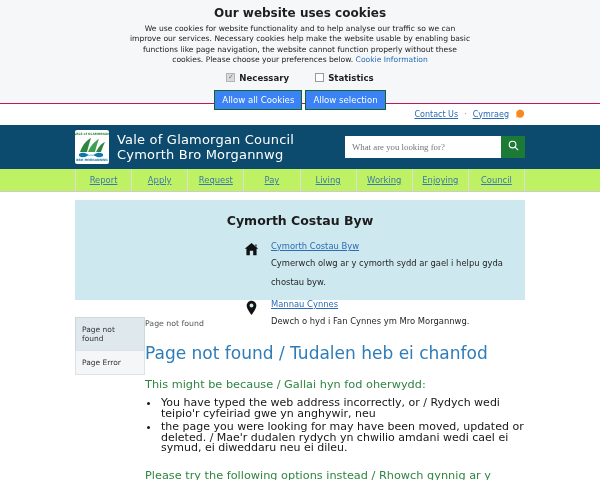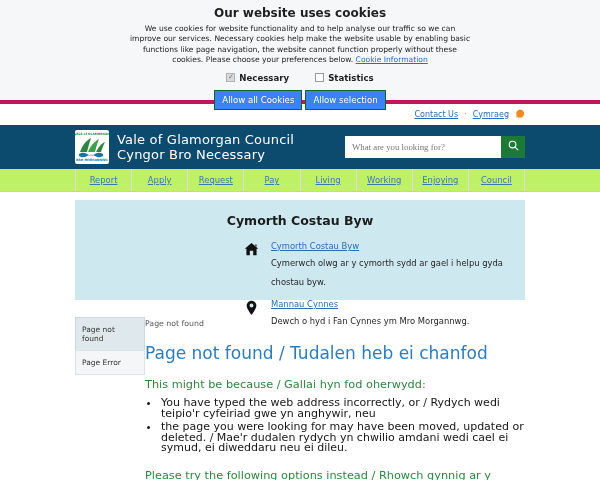--- a/index.html
+++ b/index.html
@@ -2,25 +2,25 @@
 <html><head>
 <meta charset="utf-8">
 <style>
   * { margin: 0; padding: 0; box-sizing: border-box; }
   html, body { width: 600px; height: 480px; overflow: hidden; background: #fff;
     font-family: "DejaVu Sans", "Liberation Sans", sans-serif; }
 
   a { cursor: pointer; }
 
   
-  .cookie-banner { background: #f6f7f8; border-bottom: 4px solid #be185d;
+  .cookie-banner { background: #f6f7f8; border-bottom: 1px solid #be185d;
     padding: 6px 0 9px; text-align: center; height: 104px; }
   .cb-title { font-size: 12px; font-weight: bold; color: #1f1f1f; margin-bottom: 4px; }
   .cb-body { width: 342px; margin: 0 auto; font-size: 7.6px; line-height: 10.4px; color: #222; }
-  .cb-link { color: #2a6cb5; text-decoration: underline; }
+  .cb-link { color: #2a6cb5; }
   .cb-checks { display: flex; justify-content: center; gap: 26px; margin: 7px 0 7px;
     font-size: 8.6px; font-weight: bold; color: #1f1f1f; align-items: center; }
   .cb-check { display: flex; align-items: center; gap: 4px; }
   .box { width: 9px; height: 9px; border: 1px solid #9a9a9a; background: #fff;
     display: inline-flex; align-items: center; justify-content: center;
     font-size: 7px; line-height: 7px; }
   .box.checked-disabled { background: #d9d9d9; border-color: #b3b3b3; color: #7d7d7d; }
   .cb-buttons { display: flex; justify-content: center; gap: 3px; }
   .cb-btn { background: #3b82f6; border: 1px solid #15632c; color: #fff;
     font-size: 8.6px; padding: 4px 7px; font-family: inherit; cursor: pointer; }
@@ -120,21 +120,21 @@
         <text x="17" y="5" font-size="3" text-anchor="middle" fill="#2e8540" font-weight="bold">VALE of GLAMORGAN</text>
         <path d="M5 22 C8 14 12 10 16 8 C14 14 13 18 12 22 Z" fill="#2e8540"></path>
         <path d="M13 22 C16 15 20 11 24 9 C22 14 21 18 20 22 Z" fill="#3fa14f"></path>
         <path d="M21 22 C24 16 27 13 30 12 C28 16 27 19 26 22 Z" fill="#2e8540"></path>
         <path d="M4 24 q4 -2.5 8 0 q4 2.5 8 0 q4 -2.5 8 0 l0 2 q-4 2.5 -8 0 q-4 -2.5 -8 0 q-4 2.5 -8 0 Z" fill="#1277a8"></path>
         <text x="17" y="31" font-size="3" text-anchor="middle" fill="#1277a8" font-weight="bold">BRO MORGANNWG</text>
       </svg>
     </div>
     <div class="site-title">
       <div>Vale of Glamorgan Council</div>
-      <div>Cyngor Bro Necessary</div>
+      <div>Cymorth Bro Morgannwg</div>
     </div>
     <div class="search">
       <input type="text" placeholder="What are you looking for?" style="">
       <button>
         <span>
           <svg viewBox="0 0 14 14" width="13" height="13">
               <circle cx="6" cy="6" r="3.6" fill="none" stroke="#fff" stroke-width="1.2"></circle>
               <line x1="8.7" y1="8.7" x2="12" y2="12" stroke="#fff" stroke-width="1.2"></line>
             </svg>
         </span>

